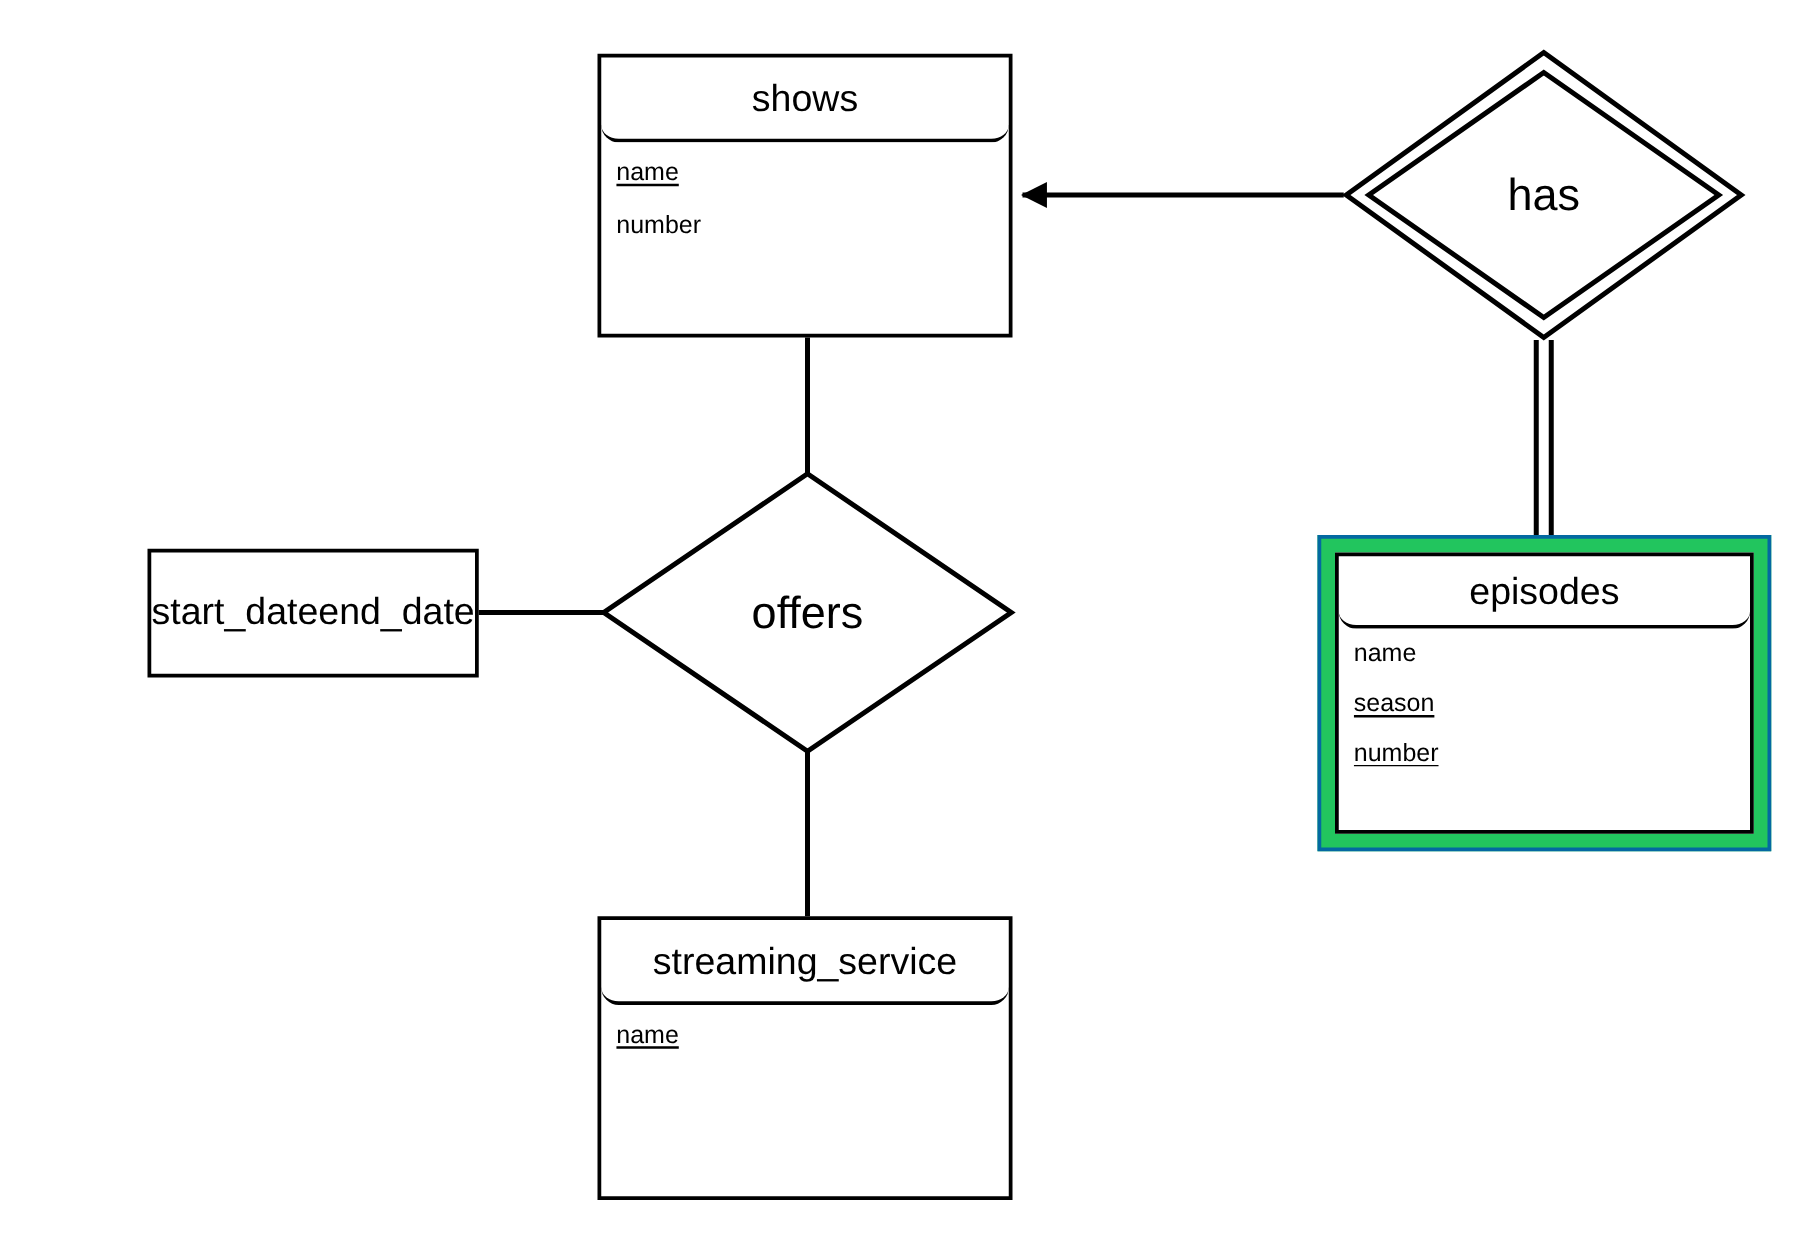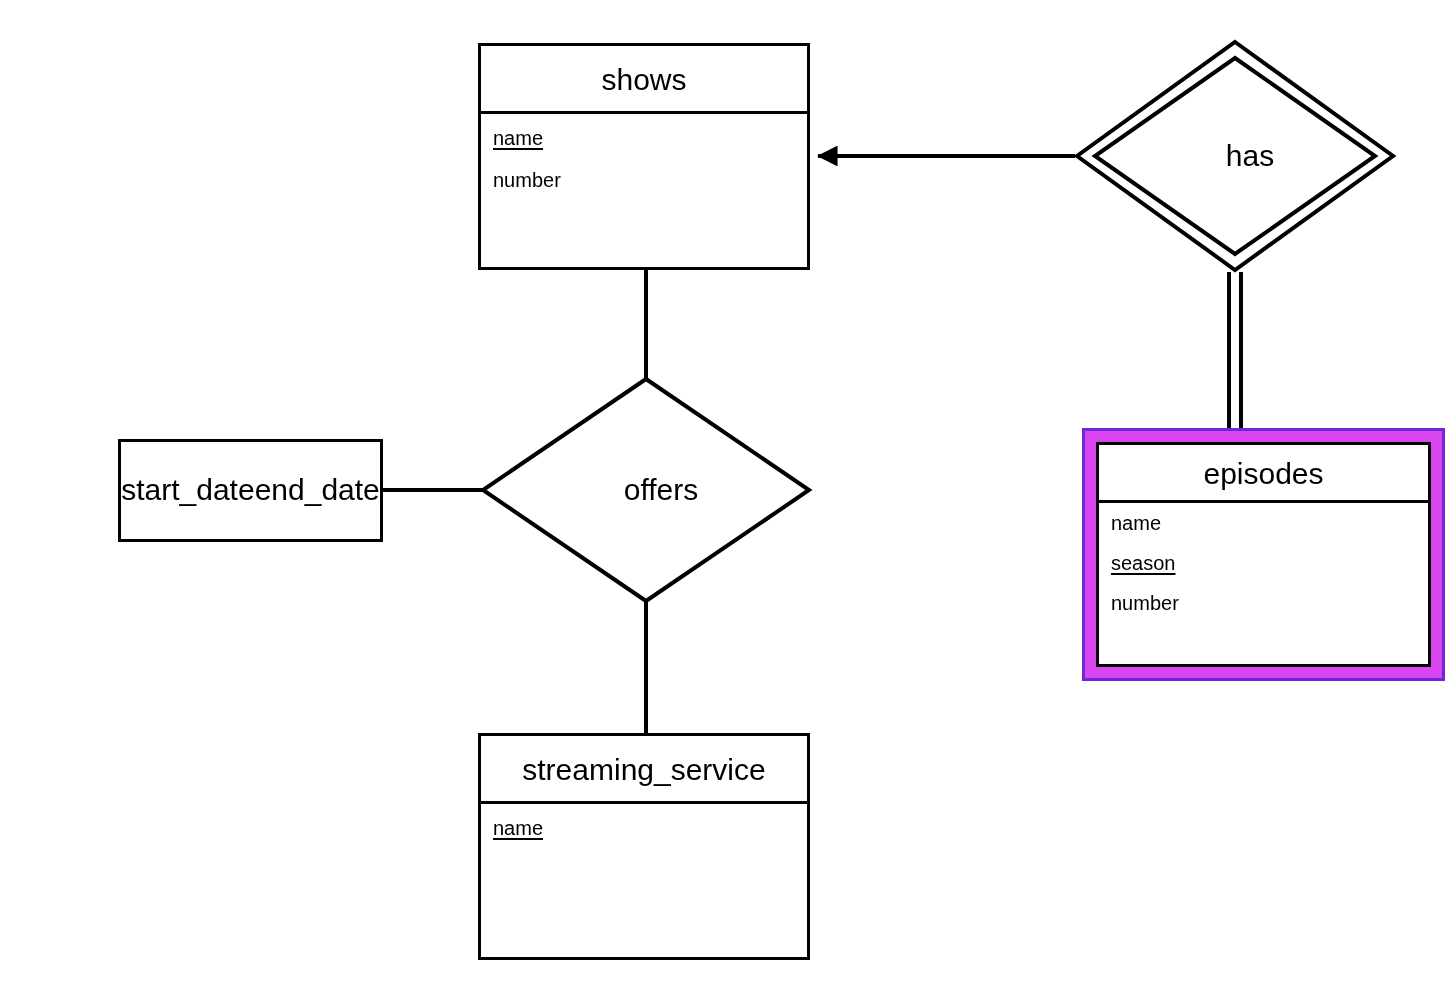--- a/index.html
+++ b/index.html
@@ -39,20 +39,21 @@
     z-index: 3;
   }
   .entity-title {
     height: 68px;
     line-height: 68px;
     text-align: center;
     font-size: 30px;
     border-bottom: 3px solid #000000;
     box-sizing: border-box;
     white-space: nowrap;
+    border-radius: 14px;
   }
   .entity-attrs {
     flex: 1 1 auto;
     padding: 14px 0 0 12px;
     box-sizing: border-box;
   }
   .attr {
     font-size: 20px;
     line-height: 1.0;
     margin-bottom: 22px;
@@ -64,26 +65,25 @@
   .attr-row { display: block; overflow: hidden; }
   .attr.key {
     text-decoration: underline;
     text-decoration-thickness: 2px;
     text-underline-offset: 3px;
   }
 
   
   .weak-outer {
     position: absolute;
-    background: #d946ef;
-    border: 3px solid #6d28d9;
+    background: #22c55e;
+    border: 3px solid #0369a1;
     box-sizing: border-box;
     padding: 11px;
     z-index: 3;
-    margin-left: 28px;
   }
   .weak-inner {
     width: 100%;
     height: 100%;
     border: 3px solid #000000;
     box-sizing: border-box;
     background: #ffffff;
     display: flex;
     flex-direction: column;
   }
@@ -107,28 +107,28 @@
   }
 
   
   .diamond {
     position: absolute;
     z-index: 3;
   }
   .diamond svg { display: block; overflow: visible; }
   .diamond-label {
     position: absolute;
-    left: 15px;
+    left: 0;
     top: 0;
     width: 100%;
     height: 100%;
     display: flex;
     align-items: center;
     justify-content: center;
-    font-size: 30px;
+    font-size: 36px;
     white-space: nowrap;
   }
 </style>
 </head>
 <body>
 
 <div id="canvas">
 
   <svg id="wires" viewBox="0 0 1456 998" width="1456" height="998" xmlns="http://www.w3.org/2000/svg">
     <defs>

